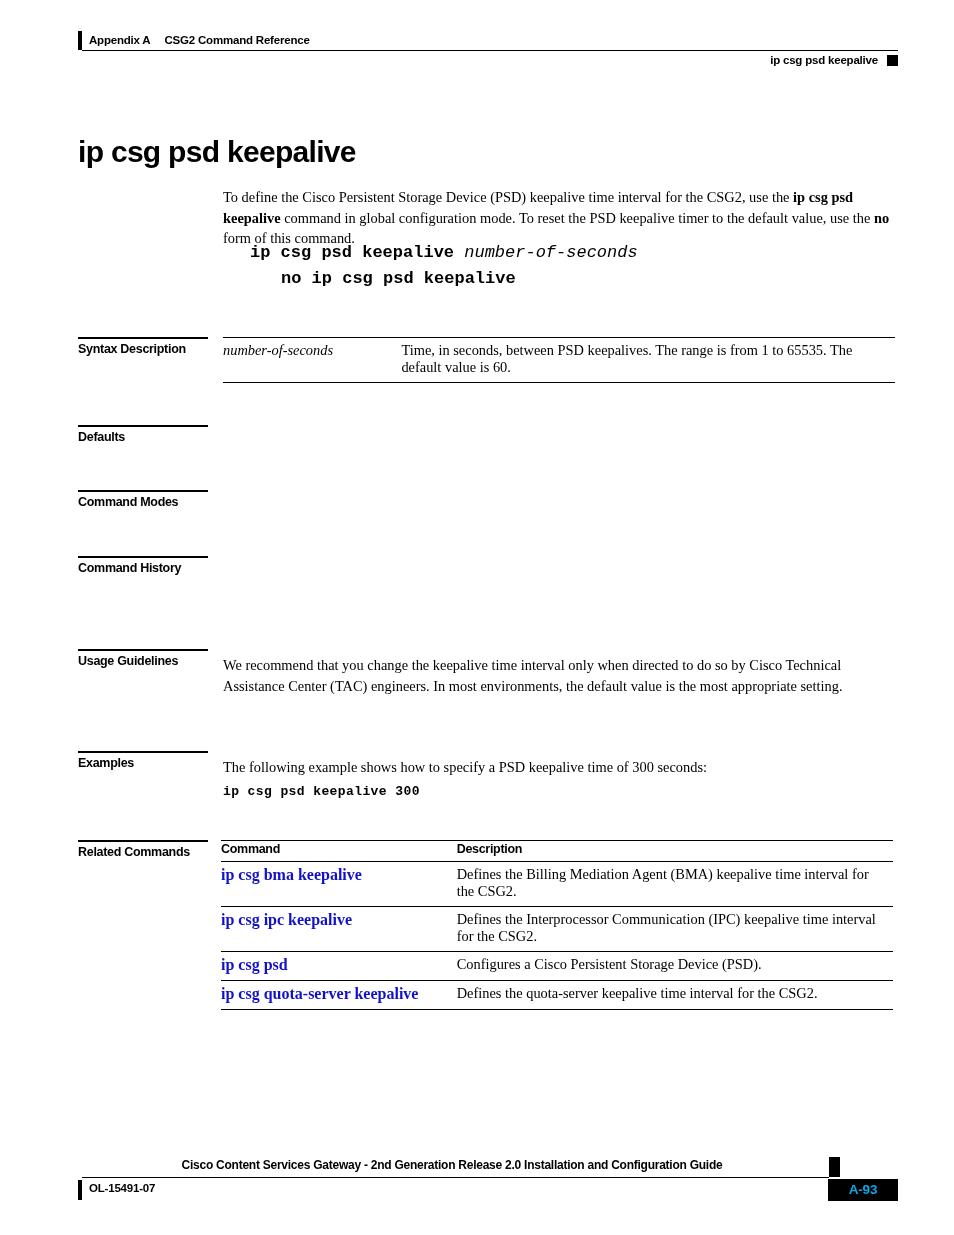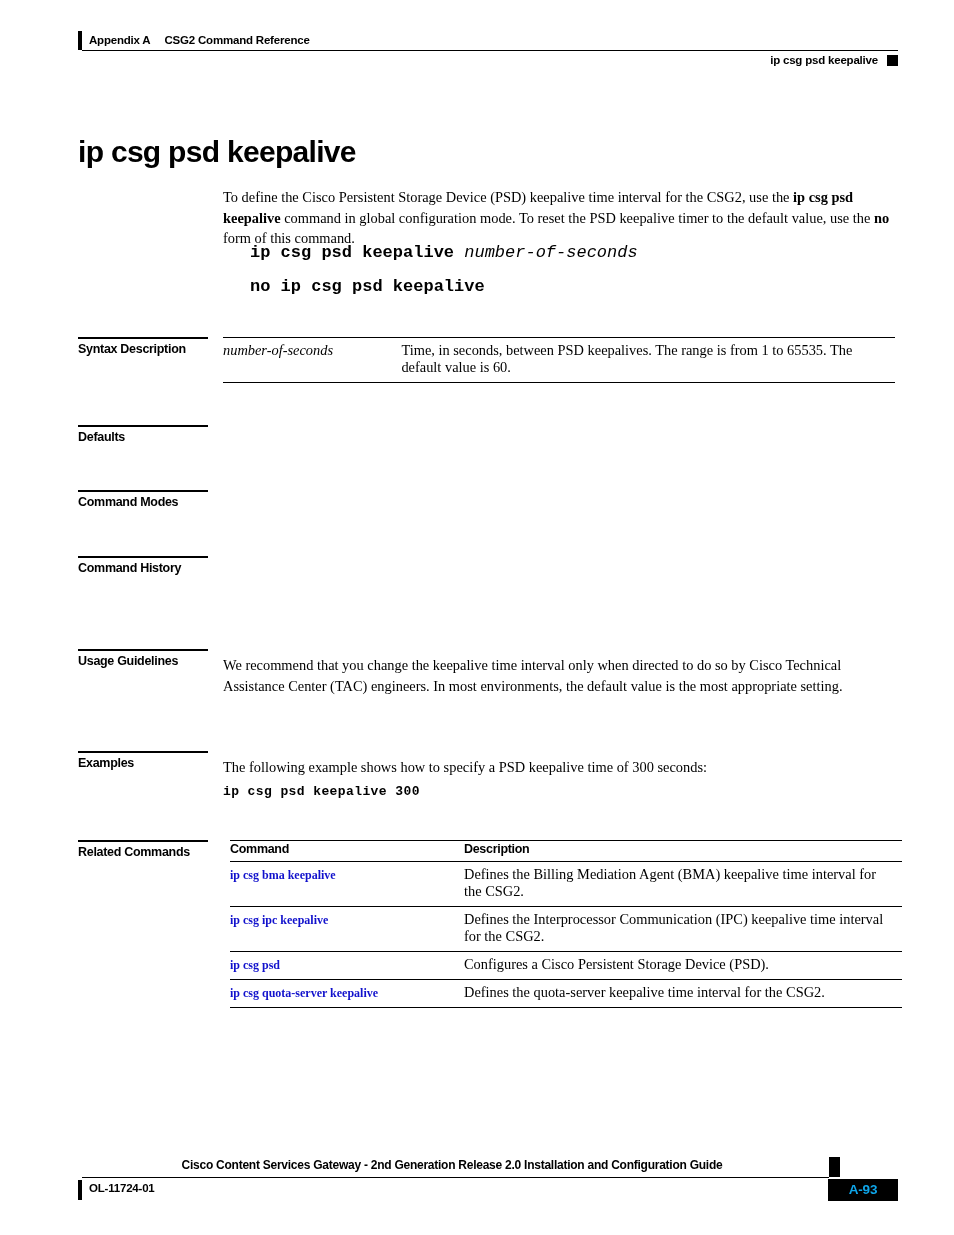--- a/index.html
+++ b/index.html
@@ -170,21 +170,21 @@
     font-weight: bold;
     font-size: 13px;
     letter-spacing: 0.4px;
     white-space: pre;
   }
 
   .link {
     color: #1111cc;
     font-family: "Liberation Serif", serif;
     font-weight: bold;
-    font-size: 12px;
+    font-size: 16px;
     text-decoration: none;
     white-space: nowrap;
   }
 
   
   .footer {
     position: absolute;
     left: 78px;
     top: 1158px;
     width: 820px;
@@ -278,21 +278,21 @@
   <h1 class="doc-title">ip csg psd keepalive</h1>
 
   <div class="body-text intro">
     <span>To define the Cisco Persistent Storage Device (PSD) keepalive time interval for the CSG2, use the </span><b>ip csg psd keepalive</b><span> command in global configuration mode. To reset the PSD keepalive timer to the default value, use the </span><b>no</b><span> form of this command.</span>
   </div>
 
   <div class="syntax-line" style="top:243px;">
     <b>ip csg psd keepalive</b>
     <i>number-of-seconds</i>
   </div>
-  <div class="syntax-line" style="top:277px;">
+  <div class="syntax-line" style="top:269px;margin-left:31px;">
     <b>no ip csg psd keepalive</b>
   </div>
 
   <div class="section-label label-col" style="top:343px;">Syntax Description</div>
   <table class="tbl" style="left:223px; top:337px; width:672px;">
     <tbody>
       <tr class="rule-bottom">
         <td class="rule-top" style="width:174px; font-style:italic;">number-of-seconds</td>
         <td class="rule-top" style="width:498px;">Time, in seconds, between PSD keepalives. The range is from 1 to 65535. The default value is 60.</td>
       </tr>
@@ -306,21 +306,21 @@
   <div class="section-label label-col" style="top:562px;">Command History</div>
 
   <div class="section-label label-col" style="top:655px;">Usage Guidelines</div>
   <div class="body-text" style="left:223px; top:655px; width:676px;">We recommend that you change the keepalive time interval only when directed to do so by Cisco Technical Assistance Center (TAC) engineers. In most environments, the default value is the most appropriate setting.</div>
 
   <div class="section-label label-col" style="top:757px;">Examples</div>
   <div class="body-text" style="left:223px; top:757px; width:676px;">The following example shows how to specify a PSD keepalive time of 300 seconds:</div>
   <div class="mono-example" style="left:223px; top:784px;">ip csg psd keepalive 300</div>
 
   <div class="section-label label-col" style="top:846px;">Related Commands</div>
-  <table class="tbl" style="left:230px; top:840px; width:672px;">
+  <table class="tbl" style="left:221px; top:840px; width:672px;">
     <thead>
       <tr class="hdr rule-bottom">
         <th class="rule-top" style="width:229px;">Command</th>
         <th class="rule-top" style="width:443px;">Description</th>
       </tr>
     </thead>
     <tbody>
       <tr class="rule-bottom">
         <td>
           <a class="link" href="#">ip csg bma keepalive</a>
@@ -347,18 +347,18 @@
       </tr>
     </tbody>
   </table>
 
   <div class="footer">
     <div class="footer-guide">Cisco Content Services Gateway - 2nd Generation Release 2.0 Installation and Configuration Guide</div>
     <div class="footer-square"></div>
     <div class="footer-rule"></div>
     <div class="footer-bottom">
       <div class="footer-left-bar"></div>
-      <div class="footer-docid">OL-11724-01</div>
+      <div class="footer-docid">OL-15491-07</div>
       <div class="footer-pagebadge">A-93</div>
     </div>
   </div>
 
 </div>
 
 </body></html>

